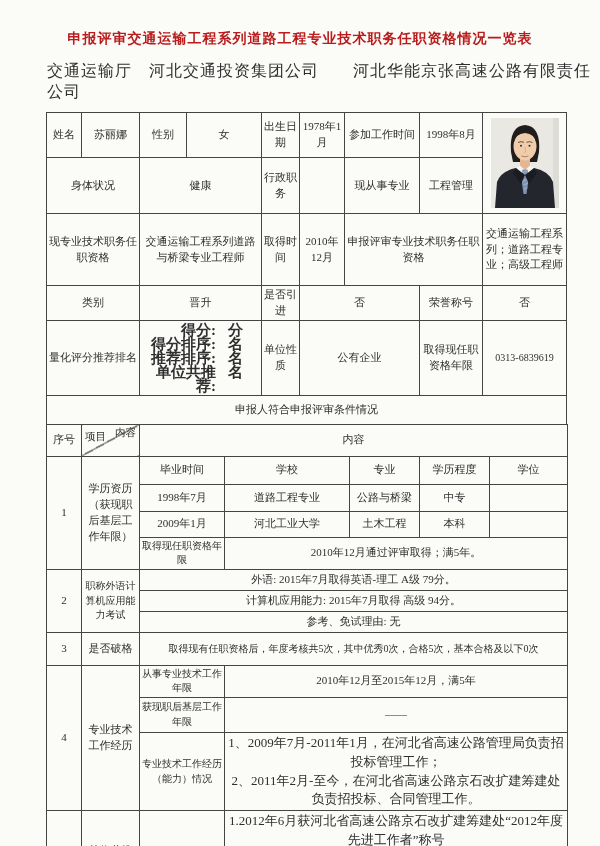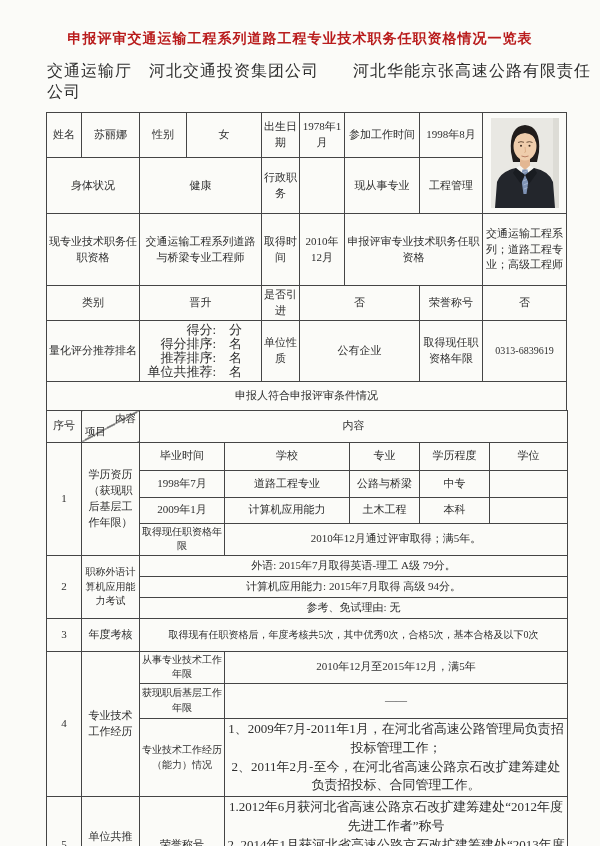--- a/index.html
+++ b/index.html
@@ -50,32 +50,32 @@
   .rs1a{height:28px}.rs1b{height:27px}.rs1c{height:26px}.rs1d{height:26px}
   .rs2{height:21px}
   .rs3{height:33px}
   .rs4a{height:31px}.rs4b{height:35px}.rs4c{height:65px}
   .rs5{height:72px}
   .left{text-align:left;padding:2px 5px;}
   .pre{white-space:pre-line;line-height:14px;font-size:13px;}
   .small{font-size:10px;}
   .photo-cell{padding:0;vertical-align:middle;}
   
-  .scores{display:grid;grid-template-columns:76px 1fr;font-size:13px;line-height:14px;padding:2px 6px 2px 0;}
+  .scores{display:grid;grid-template-columns:76px 1fr;font-size:15px;line-height:14px;padding:2px 6px 2px 0;font-weight:bold;}
   .scores .k{text-align:right;}
   .scores .v{text-align:center;}
   
   .diag-cell{
     position:relative;padding:0;
     background:linear-gradient(to bottom right,
       transparent calc(50% - 0.6px), #4a4a4a calc(50% - 0.6px),
       #4a4a4a calc(50% + 0.6px), transparent calc(50% + 0.6px));
   }
   .diag-top{position:absolute;top:0px;right:3px;font-size:10.5px;}
-  .diag-bottom{position:absolute;bottom:3px;left:3px;font-size:10.5px;}
+  .diag-bottom{position:absolute;bottom:12px;left:3px;font-size:10.5px;}
 </style>
 </head>
 <body>
 
 <div class="page">
 
   <div class="title">申报评审交通运输工程系列道路工程专业技术职务任职资格情况一览表</div>
   <div class="orgline">交通运输厅　河北交通投资集团公司　　河北华能京张高速公路有限责任公司</div>
 
   <table class="t top">
@@ -212,21 +212,21 @@
     </tr>
     <tr class="rs1b">
       <td>1998年7月</td>
       <td>道路工程专业</td>
       <td>公路与桥梁</td>
       <td>中专</td>
       <td></td>
     </tr>
     <tr class="rs1c">
       <td>2009年1月</td>
-      <td>计算机应用能力</td>
+      <td>河北工业大学</td>
       <td>土木工程</td>
       <td>本科</td>
       <td></td>
     </tr>
     <tr class="rs1d">
       <td class="small">取得现任职资格年限</td>
       <td colspan="4">2010年12月通过评审取得；满5年。</td>
     </tr>
 
     <tr class="rs2">
@@ -236,21 +236,21 @@
     </tr>
     <tr class="rs2">
       <td colspan="5">计算机应用能力: 2015年7月取得 高级 94分。</td>
     </tr>
     <tr class="rs2">
       <td colspan="5">参考、免试理由: 无</td>
     </tr>
 
     <tr class="rs3">
       <td>3</td>
-      <td>年度考核</td>
+      <td>是否破格</td>
       <td colspan="5" class="small">取得现有任职资格后，年度考核共5次，其中优秀0次，合格5次，基本合格及以下0次</td>
     </tr>
 
     <tr class="rs4a">
       <td rowspan="3">4</td>
       <td rowspan="3">专业技术工作经历</td>
       <td class="small">从事专业技术工作年限</td>
       <td colspan="4">2010年12月至2015年12月，满5年</td>
     </tr>
     <tr class="rs4b">

